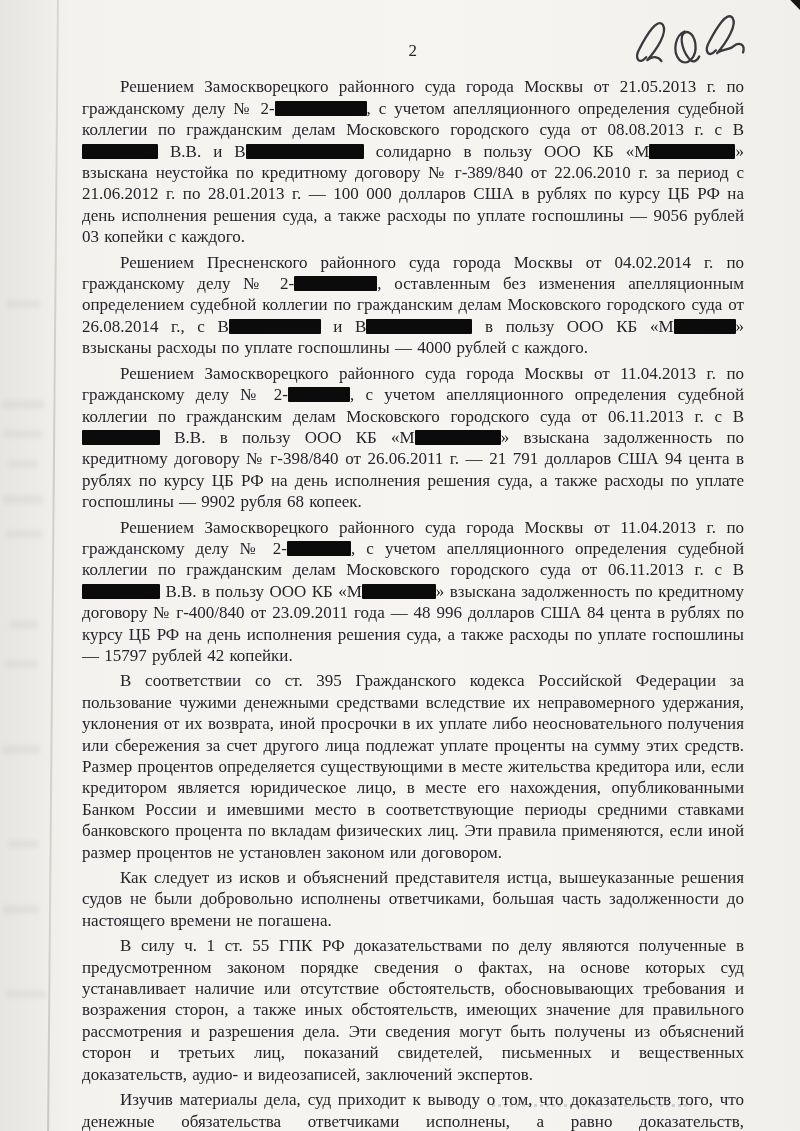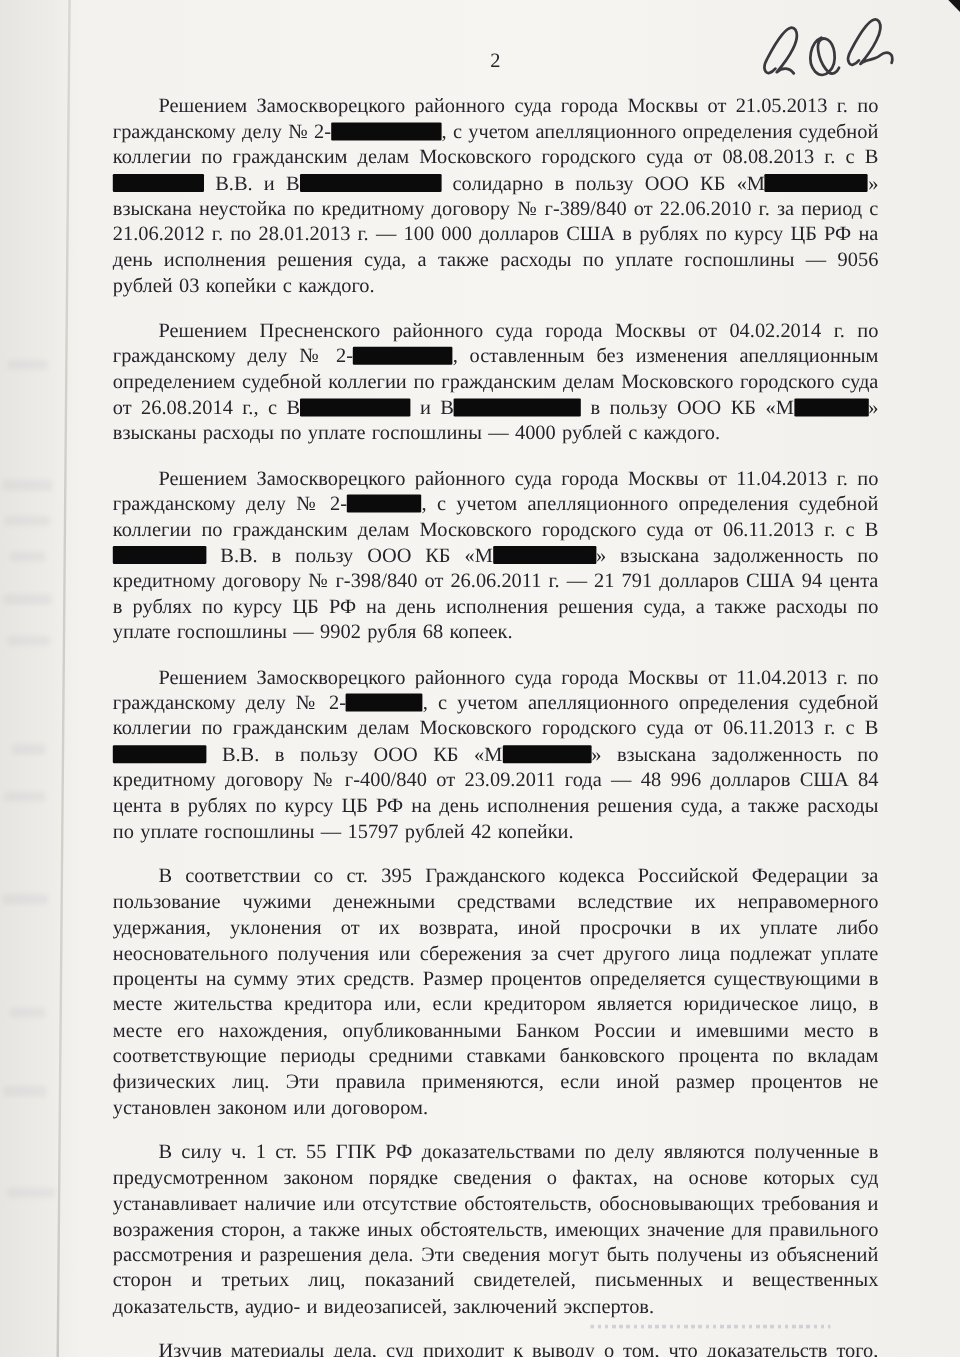--- a/index.html
+++ b/index.html
@@ -40,21 +40,21 @@
   .handwritten svg path { stroke:#3a3a3e; stroke-width:2.3; fill:none;
     stroke-linecap:round; stroke-linejoin:round; }
 
   .page-content {
     position:absolute; left:78px; top:40px; width:670px;
     color:#24242a;
     font-size:17px; line-height:21.4px;
     text-align:justify;
   }
   .page-number { text-align:center; margin:0 0 15px 0; letter-spacing:.5px; }
-  p.para { margin:16px; text-indent:38px; word-spacing:1px; }
+  p.para { margin:4px; text-indent:38px; word-spacing:1px; }
   .redaction {
     display:inline-block; background:#0b0b0b; height:15px;
     vertical-align:-2px; border-radius:1px;
   }
 </style>
 </head>
 <body>
 
 <div class="scan-edge-line"></div>
 <div class="corner-mark"></div>
@@ -82,16 +82,17 @@
 </div>
 
 <div class="page-content">
   <p class="page-number">2</p>
   <div>
       <p class="para">Решением Замоскворецкого районного суда города Москвы от 21.05.2013 г. по гражданскому делу № 2-<span class="redaction" style="width: 92px;"></span>, с учетом апелляционного определения судебной коллегии по гражданским делам Московского городского суда от 08.08.2013 г. с В<span class="redaction" style="width: 76px;"></span> В.В. и В<span class="redaction" style="width: 118px;"></span> солидарно в пользу ООО КБ «М<span class="redaction" style="width: 86px;"></span>» взыскана неустойка по кредитному договору № г-389/840 от 22.06.2010 г. за период с 21.06.2012 г. по 28.01.2013 г. — 100 000 долларов США в рублях по курсу ЦБ РФ на день исполнения решения суда, а также расходы по уплате госпошлины — 9056 рублей 03 копейки с каждого.</p>
       <p class="para">Решением Пресненского районного суда города Москвы от 04.02.2014 г. по гражданскому делу № 2-<span class="redaction" style="width: 83px;"></span>, оставленным без изменения апелляционным определением судебной коллегии по гражданским делам Московского городского суда от 26.08.2014 г., с В<span class="redaction" style="width: 92px;"></span> и В<span class="redaction" style="width: 106px;"></span> в пользу ООО КБ «М<span class="redaction" style="width: 62px;"></span>» взысканы расходы по уплате госпошлины — 4000 рублей с каждого.</p>
       <p class="para">Решением Замоскворецкого районного суда города Москвы от 11.04.2013 г. по гражданскому делу № 2-<span class="redaction" style="width: 62px;"></span>, с учетом апелляционного определения судебной коллегии по гражданским делам Московского городского суда от 06.11.2013 г. с В<span class="redaction" style="width: 78px;"></span> В.В. в пользу ООО КБ «М<span class="redaction" style="width: 86px;"></span>» взыскана задолженность по кредитному договору № г-398/840 от 26.06.2011 г. — 21 791 долларов США 94 цента в рублях по курсу ЦБ РФ на день исполнения решения суда, а также расходы по уплате госпошлины — 9902 рубля 68 копеек.</p>
       <p class="para">Решением Замоскворецкого районного суда города Москвы от 11.04.2013 г. по гражданскому делу № 2-<span class="redaction" style="width: 64px;"></span>, с учетом апелляционного определения судебной коллегии по гражданским делам Московского городского суда от 06.11.2013 г. с В<span class="redaction" style="width: 78px;"></span> В.В. в пользу ООО КБ «М<span class="redaction" style="width: 74px;"></span>» взыскана задолженность по кредитному договору № г-400/840 от 23.09.2011 года — 48 996 долларов США 84 цента в рублях по курсу ЦБ РФ на день исполнения решения суда, а также расходы по уплате госпошлины — 15797 рублей 42 копейки.</p>
       <p class="para">В соответствии со ст. 395 Гражданского кодекса Российской Федерации за пользование чужими денежными средствами вследствие их неправомерного удержания, уклонения от их возврата, иной просрочки в их уплате либо неосновательного получения или сбережения за счет другого лица подлежат уплате проценты на сумму этих средств. Размер процентов определяется существующими в месте жительства кредитора или, если кредитором является юридическое лицо, в месте его нахождения, опубликованными Банком России и имевшими место в соответствующие периоды средними ставками банковского процента по вкладам физических лиц. Эти правила применяются, если иной размер процентов не установлен законом или договором.</p>
+      <p class="para">Как следует из исков и объяснений представителя истца, вышеуказанные решения судов не были добровольно исполнены ответчиками, большая часть задолженности до настоящего времени не погашена.</p>
       <p class="para">В силу ч. 1 ст. 55 ГПК РФ доказательствами по делу являются полученные в предусмотренном законом порядке сведения о фактах, на основе которых суд устанавливает наличие или отсутствие обстоятельств, обосновывающих требования и возражения сторон, а также иных обстоятельств, имеющих значение для правильного рассмотрения и разрешения дела. Эти сведения могут быть получены из объяснений сторон и третьих лиц, показаний свидетелей, письменных и вещественных доказательств, аудио- и видеозаписей, заключений экспертов.</p>
       <p class="para">Изучив материалы дела, суд приходит к выводу о том, что доказательств того, что денежные обязательства ответчиками исполнены, а равно доказательств, свидетельствующих о наличии оснований для освобождения ответчиков от уплаты процентов, предусмотренных статьей 395 Гражданского кодекса Российской Федерации, суду не представлено.</p>
     </div>
 </div>
 
 </body></html>

